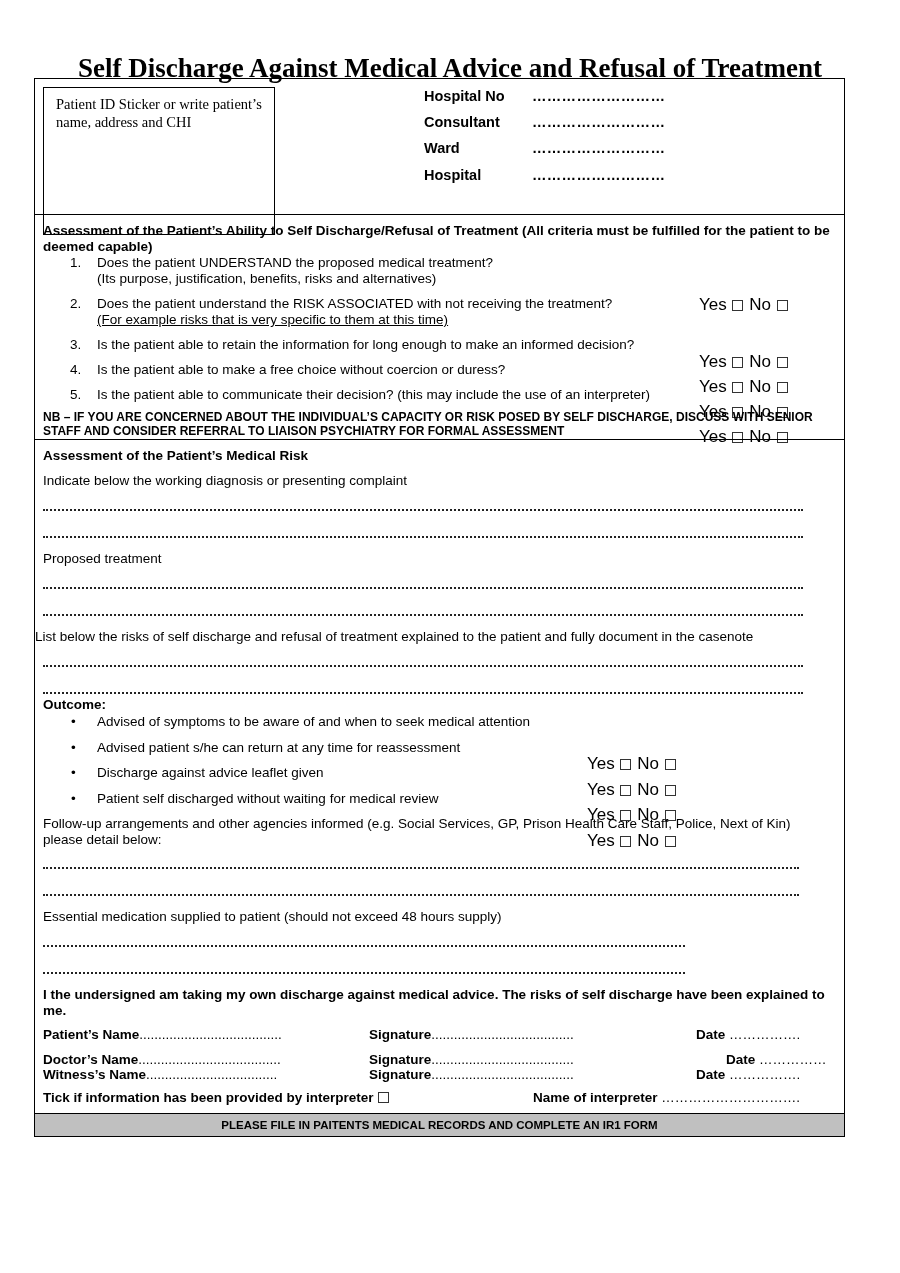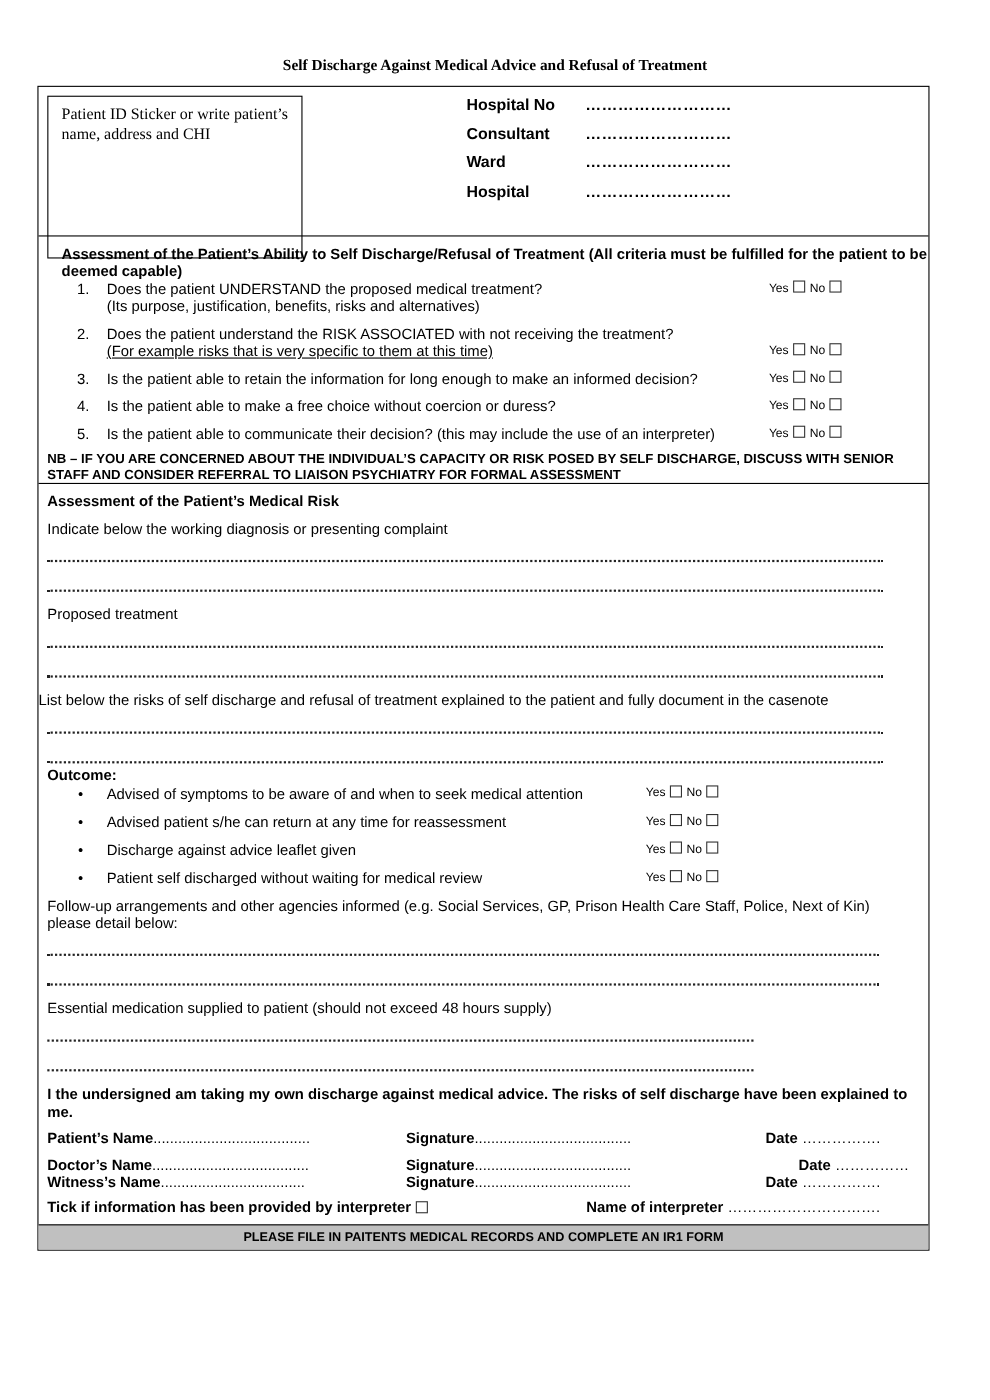--- a/index.html
+++ b/index.html
@@ -1,28 +1,28 @@
 <!DOCTYPE html>
 <html><head>
 <meta charset="utf-8">
 <style>
   html, body { margin:0; padding:0; background:#ffffff; }
   body { width:900px; height:1273px; position:relative; font-family:"Liberation Sans", sans-serif; color:#000; }
-  .title { position:absolute; left:0; top:53px; width:900px; text-align:center; font-family:"Liberation Serif", serif; font-weight:bold; font-size:14px; }
+  .title { position:absolute; left:0; top:53px; width:900px; text-align:center; font-family:"Liberation Serif", serif; font-weight:bold; font-size:27px; }
   .frame { position:absolute; left:34px; top:78px; width:811px; height:1059px; border:1px solid #000; box-sizing:border-box; }
   .hdiv { position:absolute; left:0; width:100%; height:0; border-top:1px solid #000; }
   .sticker { position:absolute; left:8px; top:8px; width:232px; height:148px; border:1px solid #000; box-sizing:border-box; font-family:"Liberation Serif", serif; font-size:14.5px; line-height:18px; padding:7px 12px; }
   .hdr-row { position:absolute; left:389px; font-weight:bold; font-size:14.5px; }
   .hdr-row .lbl { display:inline-block; width:108px; }
   .hdr-row .dots { font-weight:bold; letter-spacing:0.3px; }
   .abs { position:absolute; font-size:13.5px; line-height:16px; white-space:nowrap; }
   .bold { font-weight:bold; }
   .wrap { white-space:normal; }
   .num { position:absolute; font-size:13.5px; }
-  .yn { position:absolute; font-size:11px; white-space:nowrap; }
+  .yn { position:absolute; font-size:17px; white-space:nowrap;margin-top:40px; }
   .box { display:inline-block; width:9px; height:9px; border:1px solid #333; vertical-align:-1px; margin:0 1px; }
   .dotline { position:absolute; left:8px; height:0; border-top:2px dotted #222; }
   .footer-bar { position:absolute; left:0; bottom:0; width:100%; height:23px; background:#c0c0c0; border-top:1px solid #000; box-sizing:border-box; text-align:center; font-weight:bold; font-size:11.5px; line-height:22px; }
   .nb { font-size:12px; font-weight:bold; line-height:14px; }
 </style>
 </head>
 <body>
 
 <div class="title">Self Discharge Against Medical Advice and Refusal of Treatment</div>
 
@@ -40,21 +40,21 @@
   </div>
   <div class="hdr-row" style="top:61px;">
     <span class="lbl">Ward</span><span class="dots">………………………</span>
   </div>
   <div class="hdr-row" style="top:88px;">
     <span class="lbl">Hospital</span><span class="dots">………………………</span>
   </div>
 
   <div class="hdiv" style="top:135px;"></div>
 
-  <div class="abs bold wrap" style="left:8px; top:144px; width:800px;margin-left:13px;">Assessment of the Patient’s Ability to Self Discharge/Refusal of Treatment (All criteria must be fulfilled for the patient to be deemed capable)</div>
+  <div class="abs bold wrap" style="left:8px; top:144px; width:800px;">Assessment of the Patient’s Ability to Self Discharge/Refusal of Treatment (All criteria must be fulfilled for the patient to be deemed capable)</div>
 
   <div class="num" style="left:35px; top:176px;">1.</div>
   <div class="abs" style="left:62px; top:176px;">Does the patient UNDERSTAND the proposed medical treatment?</div>
   <div class="abs" style="left:62px; top:192px;">(Its purpose, justification, benefits, risks and alternatives)</div>
   <div class="yn" style="left:664px; top:176px;">
     <span>Yes</span> <span class="box"></span> <span>No</span> <span class="box"></span>
   </div>
 
   <div class="num" style="left:35px; top:217px;">2.</div>
   <div class="abs" style="left:62px; top:217px;">Does the patient understand the RISK ASSOCIATED with not receiving the treatment?</div>

